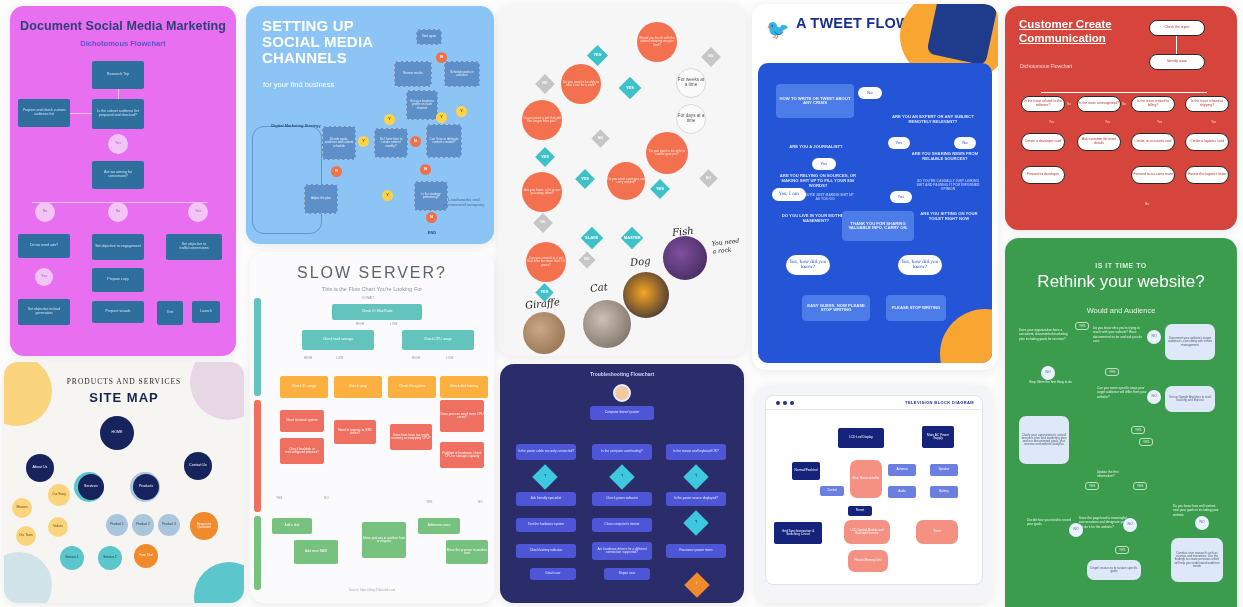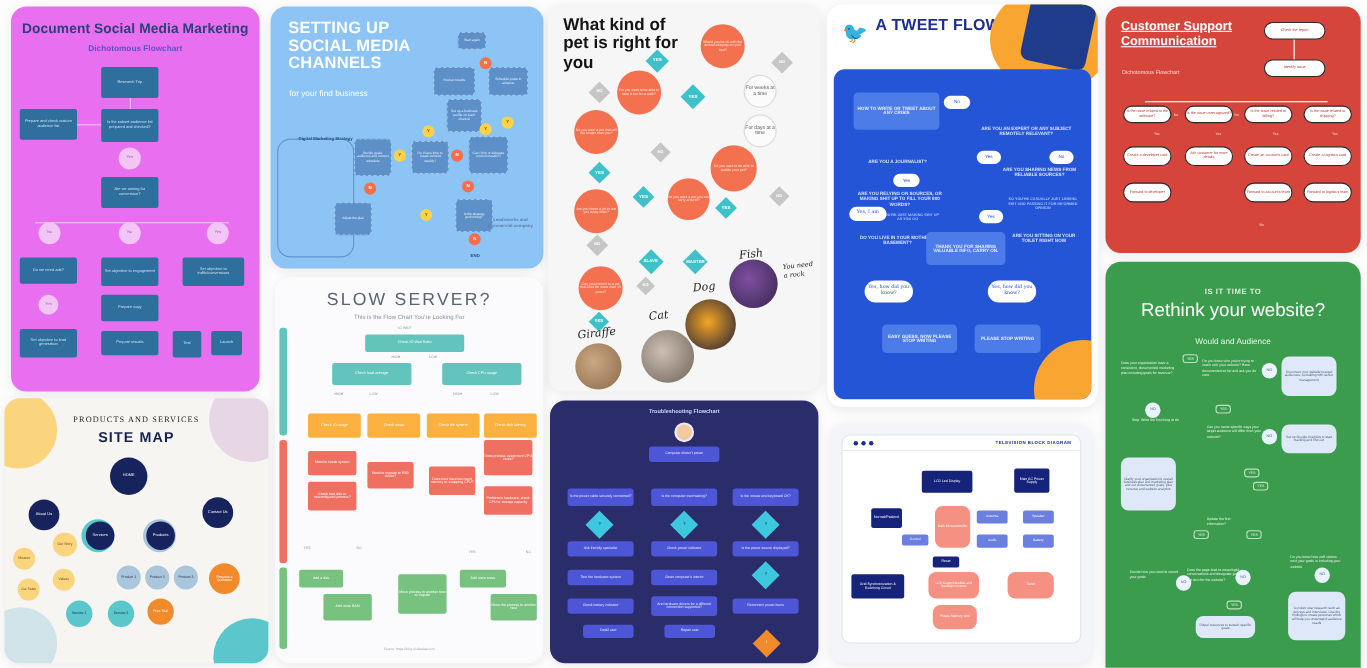--- a/index.html
+++ b/index.html
@@ -216,21 +216,20 @@
     <div class="node circ y" style="left:136px;top:184px;width:11px;height:11px;">Y</div>
     <div class="node circ nn" style="left:180px;top:206px;width:11px;height:11px;">N</div>
     <div class="node circ nn" style="left:190px;top:46px;width:11px;height:11px;">N</div>
     <div class="node circ y" style="left:210px;top:100px;width:11px;height:11px;">Y</div>
 
     <div class="dm" style="left:176px;top:225px;width:20px;color:#2d4f78;">END</div>
     <div class="dm" style="left:196px;top:192px;width:44px;color:#5b7fa8;">Leadsworks and commercial company</div>
   </div>
 
   <div class="card" id="card-pet">
-    <div class="title">What kind of pet is right for you</div>
 
     <div class="node circ cO" style="left:139px;top:18px;width:40px;height:40px;">Would you be ok with the animal sleeping on your bed?</div>
     <div class="node circ cO" style="left:63px;top:60px;width:40px;height:40px;">Do you want to be able to take it out for a walk?</div>
     <div class="node circ cO" style="left:24px;top:96px;width:40px;height:40px;">Do you want a pet that will live longer than you?</div>
     <div class="node circ cO" style="left:24px;top:168px;width:40px;height:40px;">Are you home a lot or are you away often?</div>
     <div class="node circ cO" style="left:148px;top:128px;width:42px;height:42px;">Do you want to be able to cuddle your pet?</div>
     <div class="node circ cO" style="left:109px;top:158px;width:38px;height:38px;">Do you want a pet you can carry around?</div>
     <div class="node circ cO" style="left:28px;top:238px;width:40px;height:40px;">Can you commit to a pet that lives for more than 10 years?</div>
 
     <div class="node circ cW" style="left:178px;top:64px;width:30px;height:30px;">For weeks at a time</div>
@@ -321,21 +320,21 @@
       <div class="node pill" style="left:130px;top:74px;width:22px;height:12px;">Yes</div>
       <div class="node pill" style="left:196px;top:74px;width:22px;height:12px;">No</div>
       <div class="node pill" style="left:132px;top:128px;width:22px;height:12px;">Yes</div>
       <div class="node pillH" style="left:14px;top:125px;width:34px;height:13px;">Yes, I am</div>
       <div class="node pillH" style="left:28px;top:192px;width:44px;height:20px;">Yes, how did you know?</div>
       <div class="node pillH" style="left:140px;top:192px;width:44px;height:20px;">Yes, how did you know?</div>
     </div>
   </div>
 
   <div class="card" id="card-cs">
-    <div class="title">Customer Support Communication</div>
+    <div class="title">Customer Create Communication</div>
     <div class="subtitle">Dichotomous Flowchart</div>
 
     <div class="node n" style="left:144px;top:14px;width:56px;height:16px;">Check the report</div>
     <div class="node n" style="left:144px;top:48px;width:56px;height:16px;">Identify issue</div>
     <div class="conn" style="left:171px;top:30px;width:1px;height:18px;color:#ffffff;"></div>
     <div class="conn" style="left:36px;top:86px;width:166px;height:1px;color:#ffffff;"></div>
 
     <div class="node n" style="left:16px;top:90px;width:44px;height:16px;">Is the issue related to the software?</div>
     <div class="node n" style="left:72px;top:90px;width:44px;height:16px;">Is the issue unrecognized?</div>
     <div class="node n" style="left:126px;top:90px;width:44px;height:16px;">Is the issue related to billing?</div>

